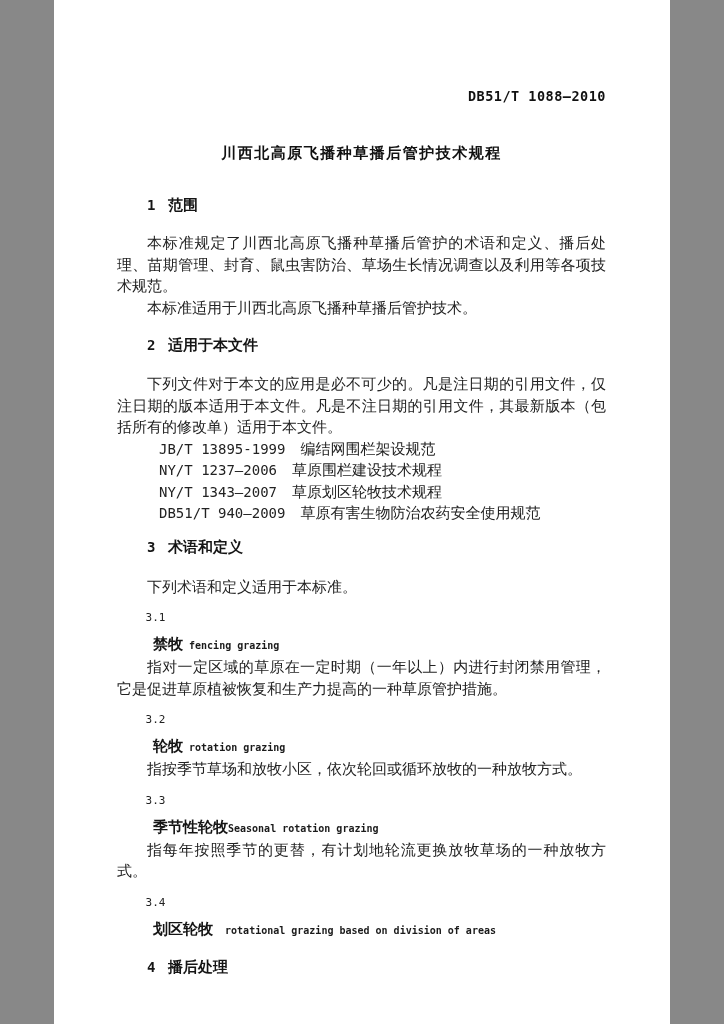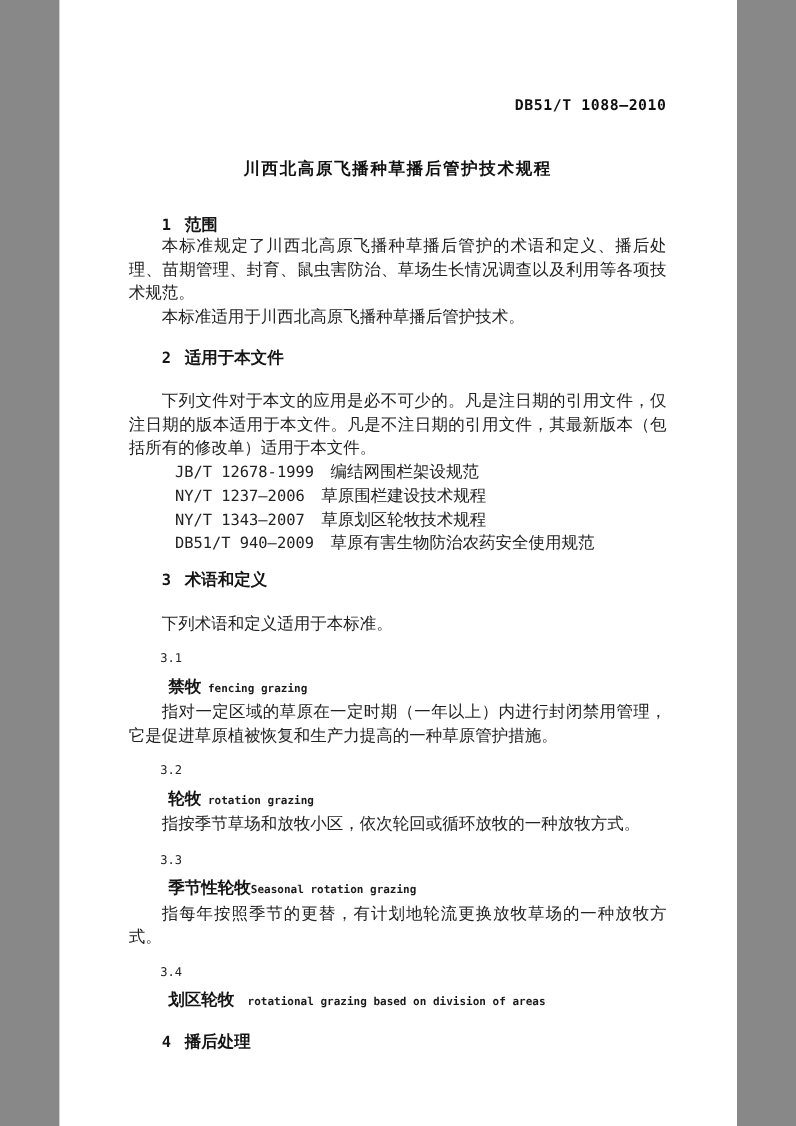--- a/index.html
+++ b/index.html
@@ -82,21 +82,21 @@
   }
   .term-sep, .term-en {
     font-family: "DejaVu Sans Mono", monospace;
     font-size: 10px;
     font-weight: bold;
     color: #1b1b1b;
     white-space: pre;
   }
 
   .mt-h1 { margin-top: 33px; }
-  .mt-p1 { }
+  .mt-p1 { margin-top: 19px; }
   .mt-h2 { margin-top: 17px; }
   .mt-ri { margin-top: 20px; }
   .mt-h3 { margin-top: 13px; }
   .mt-ti { margin-top: 21px; }
   .mt-def { margin-top: 1px; }
   .mt-h4 { margin-top: 17px; }
 </style>
 </head>
 <body>
 
@@ -111,21 +111,21 @@
       <span class="sec-num">1</span><span>范围</span>
     </div>
     <p class="para indent mt-p1">本标准规定了川西北高原飞播种草播后管护的术语和定义、播后处理、苗期管理、封育、鼠虫害防治、草场生长情况调查以及利用等各项技术规范。</p>
     <p class="para indent">本标准适用于川西北高原飞播种草播后管护技术。</p>
 
     <div class="sec-heading mt-h2">
       <span class="sec-num">2</span><span>适用于本文件</span>
     </div>
     <p class="para indent mt-ri">下列文件对于本文的应用是必不可少的。凡是注日期的引用文件，仅注日期的版本适用于本文件。凡是不注日期的引用文件，其最新版本（包括所有的修改单）适用于本文件。</p>
     <div class="ref-line">
-      <span class="ref-code">JB/T 12678-1999</span><span class="ref-title">编结网围栏架设规范</span>
+      <span class="ref-code">JB/T 13895-1999</span><span class="ref-title">编结网围栏架设规范</span>
     </div>
     <div class="ref-line">
       <span class="ref-code">NY/T 1237—2006</span><span class="ref-title">草原围栏建设技术规程</span>
     </div>
     <div class="ref-line">
       <span class="ref-code">NY/T 1343—2007</span><span class="ref-title">草原划区轮牧技术规程</span>
     </div>
     <div class="ref-line">
       <span class="ref-code">DB51/T 940—2009</span><span class="ref-title">草原有害生物防治农药安全使用规范</span>
     </div>

